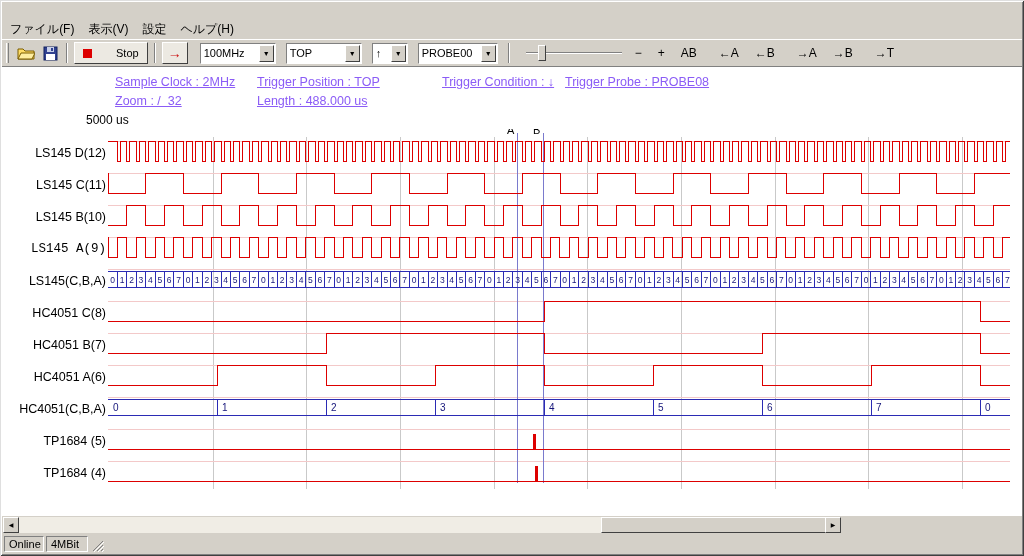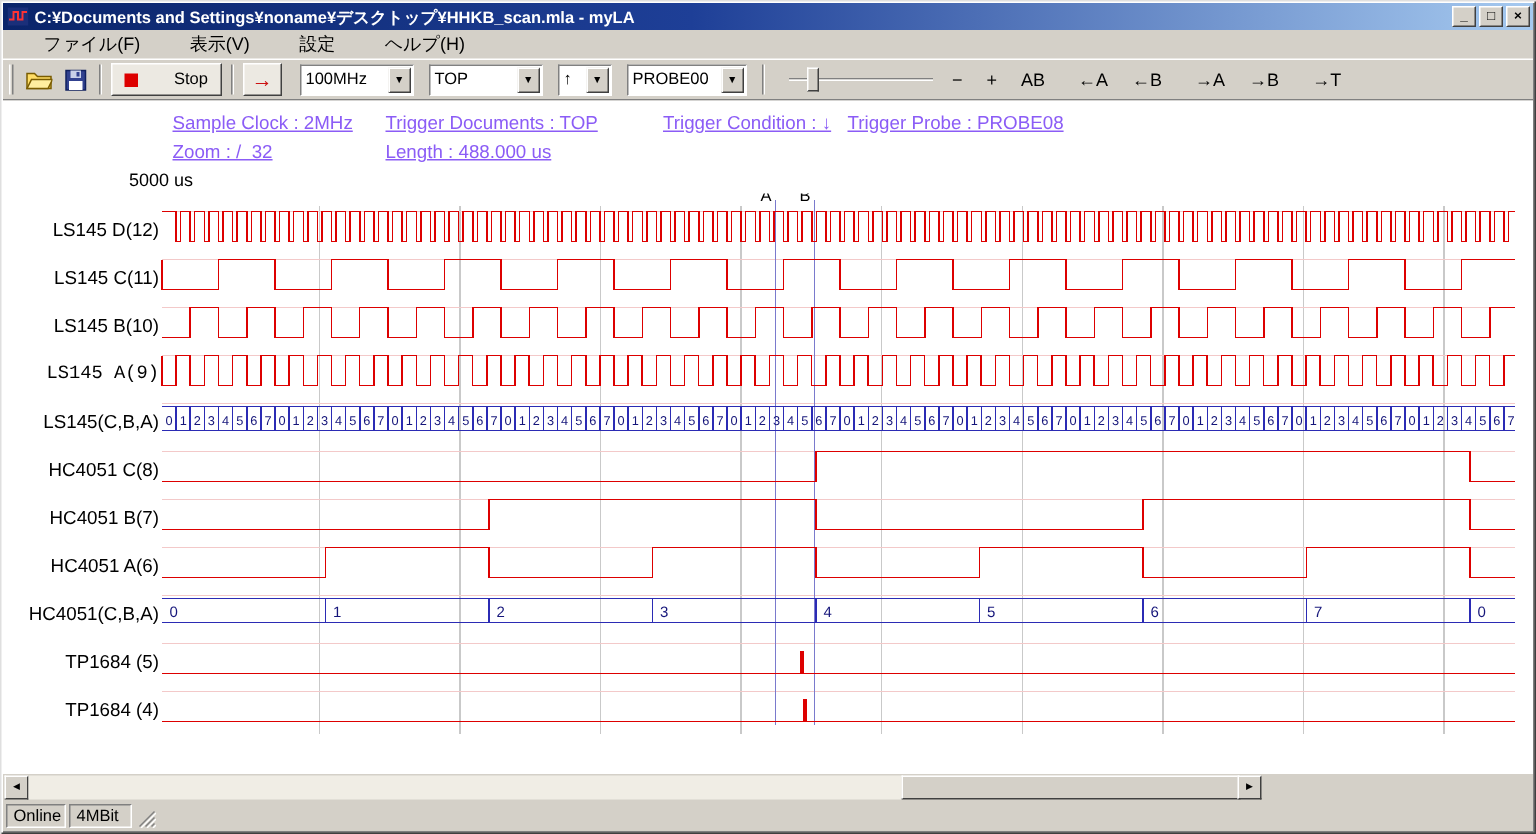--- a/index.html
+++ b/index.html
@@ -12,21 +12,21 @@
     background:linear-gradient(90deg,#0a246a 0%,#1e3f97 45%,#a6caf0 100%);
     display:flex; align-items:center; padding:0 2px; }
   .app-icon { width:16px; height:14px; display:flex; align-items:center; justify-content:center; margin-right:3px; }
   .title-text { flex:1; color:#fff; font-size:11px; font-weight:bold; white-space:nowrap; overflow:hidden; }
   .wbtn { width:16px; height:14px; background:#d4d0c8; border:1px solid; border-color:#fff #404040 #404040 #fff;
     font-size:9px; line-height:11px; text-align:center; margin-left:2px; font-weight:bold; color:#000; }
 
   
   .menubar { position:absolute; top:20px; left:2px; width:1020px; height:19px; display:flex; align-items:center;
     font-size:12px; background:#d4d0c8; padding-left:1px; }
-  .menu-item { padding:2px 7px;margin-left:19px; }
+  .menu-item { padding:2px 7px; }
 
   
   .toolbar { position:absolute; top:39px; left:2px; width:1020px; height:28px; background:#d4d0c8;
     border-top:1px solid #fff; border-bottom:1px solid #808080; display:flex; align-items:center; padding:0 4px; font-size:11px; }
   .gripper { width:3px; height:20px; border-left:1px solid #fff; border-right:1px solid #808080; margin-right:5px; }
   .tb-sep { width:2px; height:20px; border-left:1px solid #808080; border-right:1px solid #fff; margin:0 4px; }
   .tb-icon { width:24px; height:22px; display:flex; align-items:center; justify-content:center; }
   .tb-raised { border:1px solid; border-color:#fff #404040 #404040 #fff; background:#ece9e2;gap:19px; }
   .stop-btn { height:22px; display:flex; align-items:center; padding:0 8px; margin:0 2px; font-size:11px; color:#000; }
   .stop-square { width:9px; height:9px; background:#dd0000; display:inline-block; margin-right:5px; }
@@ -76,32 +76,20 @@
   .sb-main { flex:1; }
   .sb-online { width:40px; text-align:left; }
   .sb-mem { width:42px; text-align:left; }
   .sb-grip { width:14px; height:16px; display:flex; align-items:flex-end; justify-content:flex-end; }
 </style>
 </head>
 <body>
 
 <div class="window">
 
-  <div class="titlebar">
-    <span class="app-icon">
-      <svg width="14" height="14">
-          <rect x="0" y="1" width="14" height="12" fill="#1a2f7a"></rect>
-          <polyline points="1,9 4,9 4,4 7,4 7,9 10,9 10,4 13,4" fill="none" stroke="#ff3333" stroke-width="1.3"></polyline>
-        </svg>
-    </span>
-    <span class="title-text">C:¥Documents and Settings¥noname¥デスクトップ¥HHKB_scan.mla - myLA</span>
-    <span class="wbtn">_</span>
-    <span class="wbtn">□</span>
-    <span class="wbtn">×</span>
-  </div>
 
   <div class="menubar">
     <span class="menu-item">ファイル(F)</span>
     <span class="menu-item">表示(V)</span>
     <span class="menu-item">設定</span>
     <span class="menu-item">ヘルプ(H)</span>
   </div>
 
   <div class="toolbar">
     <span class="gripper"></span>
@@ -154,21 +142,21 @@
     <span class="tb-flat">AB</span>
     <span class="tb-flat" style="margin-left:12px">←A</span>
     <span class="tb-flat">←B</span>
     <span class="tb-flat" style="margin-left:12px">→A</span>
     <span class="tb-flat">→B</span>
     <span class="tb-flat" style="margin-left:12px">→T</span>
   </div>
 
   <div class="client">
     <span class="info i-sc">Sample Clock : 2MHz</span>
-    <span class="info i-tp">Trigger Documents : TOP</span>
+    <span class="info i-tp">Trigger Position : TOP</span>
     <span class="info i-tc">Trigger Condition : ↓</span>
     <span class="info i-tpr">Trigger Probe : PROBE08</span>
     <span class="info i-zoom">Zoom : /  32</span>
     <span class="info i-len">Length : 488.000 us</span>
     <span class="time-label">5000 us</span>
     <div id="channel-labels">
         <div class="ch-label" style="top: 78px;">LS145 D(12)</div>
         <div class="ch-label" style="top: 110px;">LS145 C(11)</div>
         <div class="ch-label" style="top: 142px;">LS145 B(10)</div>
         <div class="ch-label" style="top: 174px; font-family: Liberation Mono, monospace;">LS145 A(9)</div>

